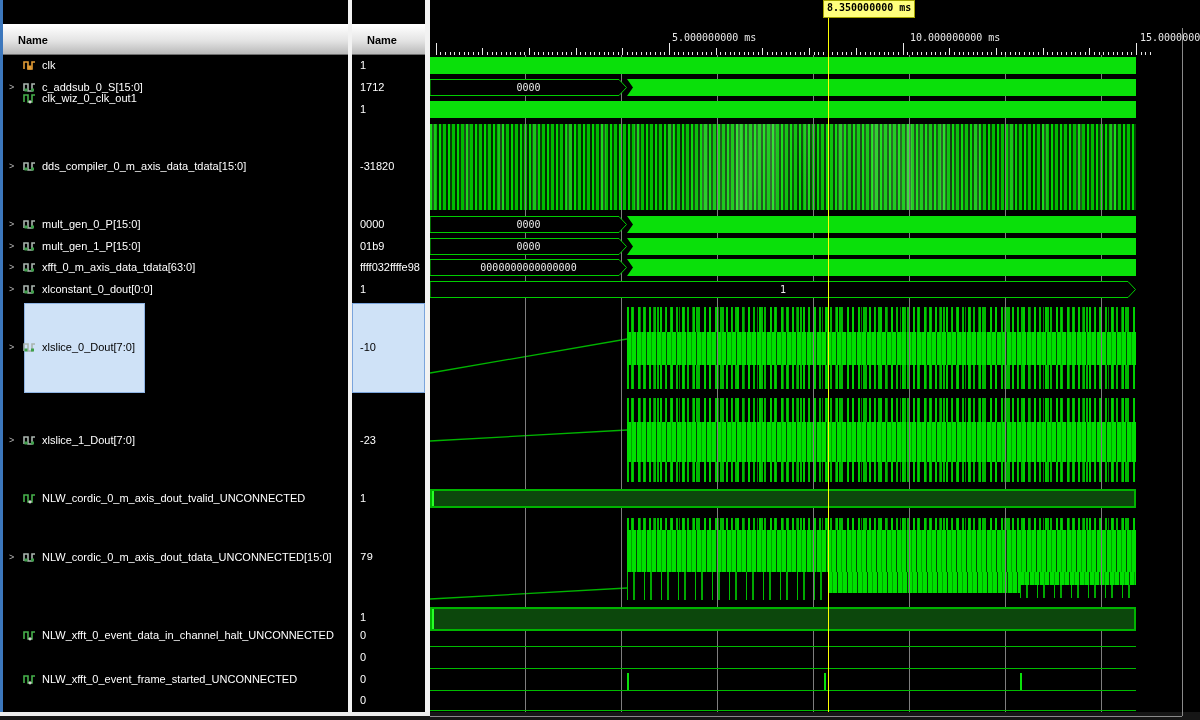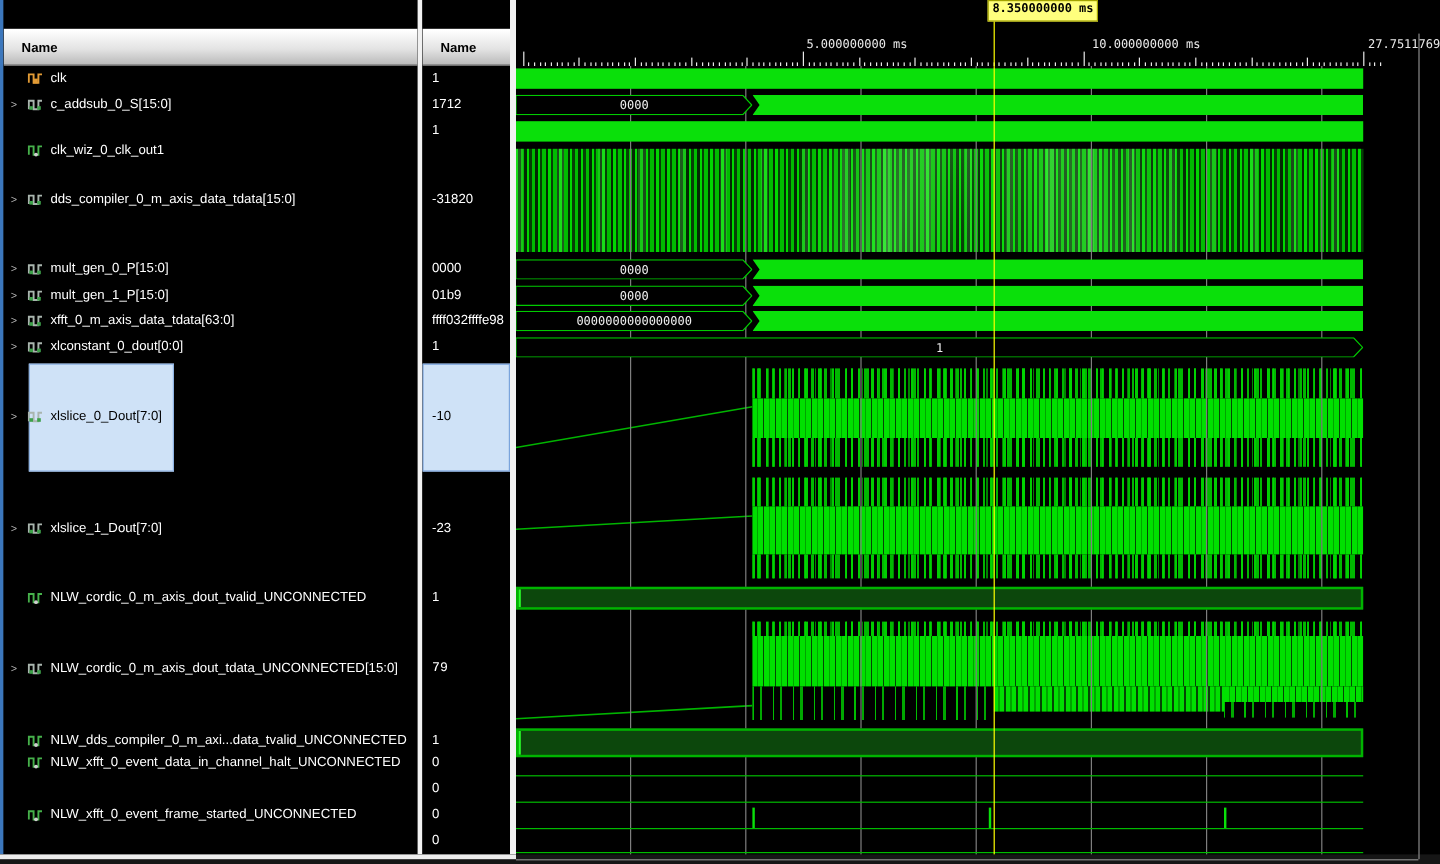--- a/index.html
+++ b/index.html
@@ -99,21 +99,21 @@
       </div>
       <div class="name-row" style="top: 78px;">
         <span class="expander">&gt;</span>
         <span class="icon"><svg width="13" height="12" viewBox="0 0 13 12">
             <path d="M1 10 V3 H5 V10 H9 V3 H12" fill="none" stroke="#a9b5ae" stroke-width="1.6"></path>
             <rect x="1.5" y="7.5" width="3" height="3" fill="#3ea04a"></rect>
             <rect x="8" y="7.5" width="3" height="3" fill="#3ea04a"></rect>
           </svg></span>
         <span>c_addsub_0_S[15:0]</span>
       </div>
-      <div class="name-row" style="top: 116px;">
+      <div class="name-row" style="top: 89px;">
         <span class="expander"></span>
         <span class="icon"><svg width="13" height="12" viewBox="0 0 13 12">
             <path d="M1 10 V3 H5 V10 H9 V3 H12" fill="none" stroke="#46b14b" stroke-width="1.6"></path>
             <circle cx="7" cy="9.8" r="1.6" fill="#cfcfcf"></circle>
           </svg></span>
         <span>clk_wiz_0_clk_out1</span>
       </div>
       <div class="name-row" style="top: 157px;">
         <span class="expander">&gt;</span>
         <span class="icon"><svg width="13" height="12" viewBox="0 0 13 12">
@@ -187,28 +187,20 @@
         <span>NLW_cordic_0_m_axis_dout_tvalid_UNCONNECTED</span>
       </div>
       <div class="name-row" style="top: 548px;">
         <span class="expander">&gt;</span>
         <span class="icon"><svg width="13" height="12" viewBox="0 0 13 12">
             <path d="M1 10 V3 H5 V10 H9 V3 H12" fill="none" stroke="#a9b5ae" stroke-width="1.6"></path>
             <rect x="1.5" y="7.5" width="3" height="3" fill="#3ea04a"></rect>
             <rect x="8" y="7.5" width="3" height="3" fill="#3ea04a"></rect>
           </svg></span>
         <span>NLW_cordic_0_m_axis_dout_tdata_UNCONNECTED[15:0]</span>
-      </div>
-      <div class="name-row" style="top: 608px;">
-        <span class="expander"></span>
-        <span class="icon"><svg width="13" height="12" viewBox="0 0 13 12">
-            <path d="M1 10 V3 H5 V10 H9 V3 H12" fill="none" stroke="#46b14b" stroke-width="1.6"></path>
-            <circle cx="7" cy="9.8" r="1.6" fill="#cfcfcf"></circle>
-          </svg></span>
-        <span>NLW_dds_compiler_0_m_axi...data_tvalid_UNCONNECTED</span>
       </div>
       <div class="name-row" style="top: 626px;">
         <span class="expander"></span>
         <span class="icon"><svg width="13" height="12" viewBox="0 0 13 12">
             <path d="M1 10 V3 H5 V10 H9 V3 H12" fill="none" stroke="#46b14b" stroke-width="1.6"></path>
             <circle cx="7" cy="9.8" r="1.6" fill="#cfcfcf"></circle>
           </svg></span>
         <span>NLW_xfft_0_event_data_in_channel_halt_UNCONNECTED</span>
       </div>
       <div class="name-row" style="top: 670px;">
@@ -436,21 +428,21 @@
       <div class="tick" style="left: 687px; top: 52px; height: 3px;"></div>
       <div class="tick" style="left: 692px; top: 52px; height: 3px;"></div>
       <div class="tick" style="left: 697px; top: 52px; height: 3px;"></div>
       <div class="tick" style="left: 701px; top: 52px; height: 3px;"></div>
       <div class="tick" style="left: 706px; top: 43px; height: 12px;"></div>
       <div class="tick" style="left: 711px; top: 52px; height: 3px;"></div>
       <div class="tick" style="left: 715px; top: 52px; height: 3px;"></div>
       <div class="tick" style="left: 720px; top: 52px; height: 3px;"></div>
       <div class="ruler-label" style="left: 242px;">5.000000000 ms</div>
       <div class="ruler-label" style="left: 480px;">10.000000000 ms</div>
-      <div class="ruler-label" style="left: 710px;">27.7511769</div>
+      <div class="ruler-label" style="left: 710px;">15.0000000</div>
       <div class="gridline" style="left: 95px;"></div>
       <div class="gridline" style="left: 191px;"></div>
       <div class="gridline" style="left: 287px;"></div>
       <div class="gridline" style="left: 383px;"></div>
       <div class="gridline" style="left: 479px;"></div>
       <div class="gridline" style="left: 575px;"></div>
       <div class="gridline" style="left: 671px;"></div>
       <div class="wave-high" style="left: 0px; top: 57px; width: 706px; height: 17px;"></div>
       <svg width="197" height="17" class="wave-svg" style="left: 0px; top: 79px;">
         <polygon points="0,0.5 189,0.5 196.5,8.5 189,16.5 0,16.5" fill="#000" stroke="#00cc00"></polygon>

